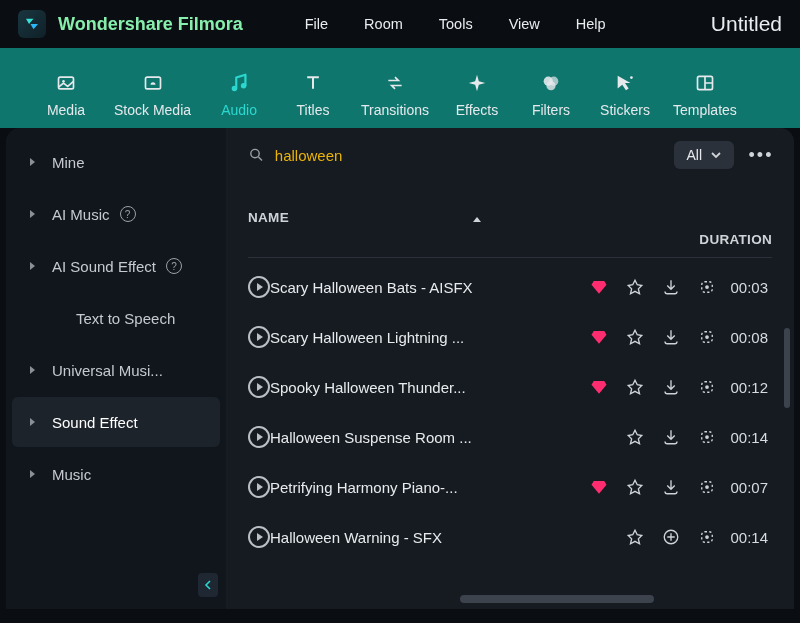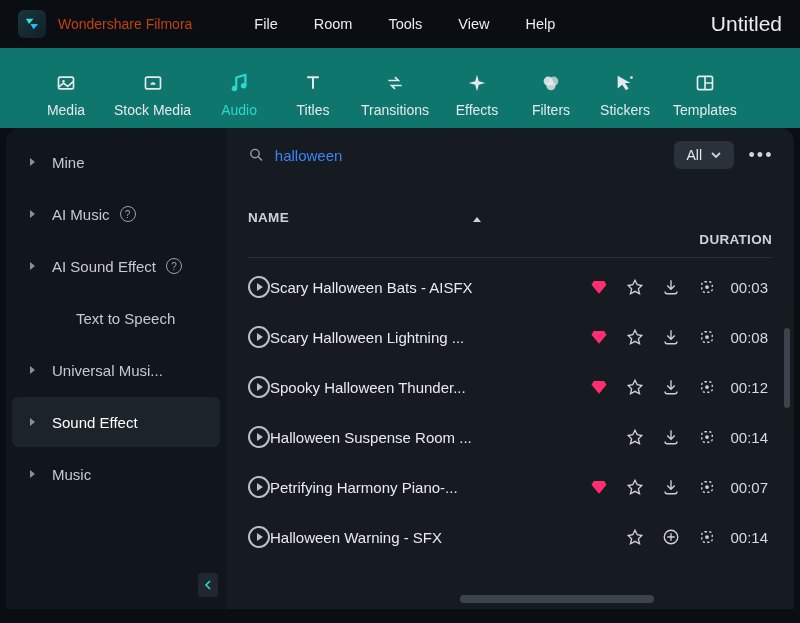--- a/index.html
+++ b/index.html
@@ -19,21 +19,21 @@
     background: #0a0d12;
   }
   .logo {
     width: 28px; height: 28px;
     border-radius: 6px;
     background: linear-gradient(135deg, #1a3640, #0f2028);
     display: flex; align-items: center; justify-content: center;
     margin-right: 12px;
   }
   .logo svg { width: 18px; height: 18px; }
-  .app-name { font-size: 14px; font-weight: 400; color: #c2410c; }
+  .app-name { font-size: 18px; font-weight: 700; color: #86efac; }
   .menubar {
     display: flex;
     gap: 36px;
     margin-left: 62px;
   }
   .menu-item { font-size: 14.5px; color: #eaedef; cursor: pointer; }
   .project-title { margin-left: auto; font-size: 21px; color: #eaedef; }
 
   .topnav {
     display: flex;
@@ -122,21 +122,21 @@
     padding: 12px 18px 6px 22px;
     gap: 12px;
   }
   .search-box {
     flex: 1;
     display: flex; align-items: center; gap: 10px;
     color: #7c838b;
   }
   .search-box input {
     background: transparent; border: none; outline: none;
-    color: #3b82f6; font-size: 15px;
+    color: #eab308; font-size: 15px;
     width: 100%;
   }
   .filter-btn {
     background: #2a313a;
     border-radius: 6px;
     padding: 6px 12px;
     display:flex; align-items:center; gap: 8px;
     font-size: 14px; color:#e6e9ec;
     cursor: pointer;
   }

